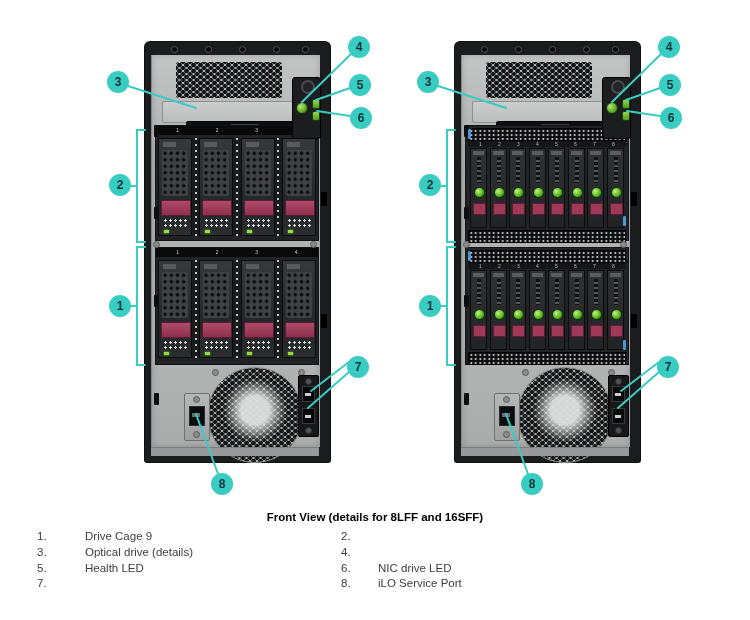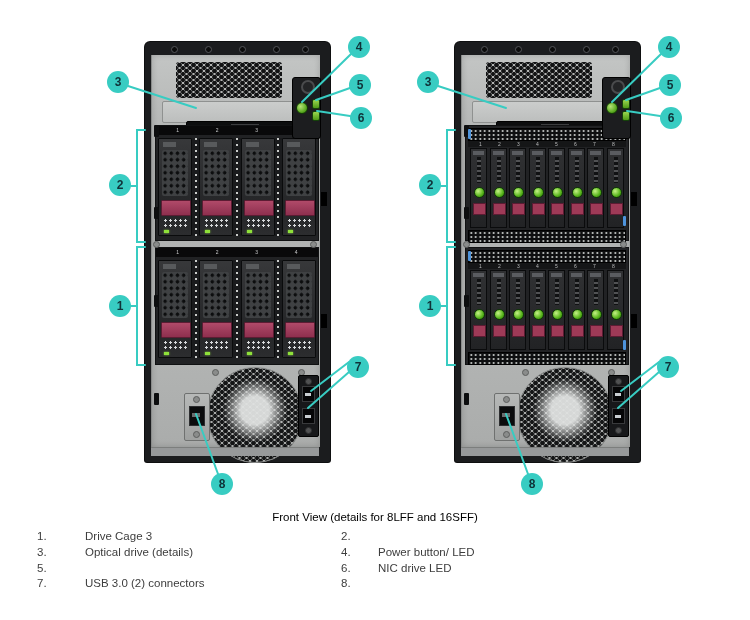--- a/index.html
+++ b/index.html
@@ -110,21 +110,21 @@
   .slot{position:absolute;left:2px;width:5px;height:12px;background:#0d0e0f;border-radius:1px;}
 
   
   .callout{position:absolute;width:22px;height:22px;border-radius:50%;background:#38ccc2;
         color:#0f3238;font-weight:bold;font-size:12px;display:flex;align-items:center;
         justify-content:center;z-index:6;}
   #lines{position:absolute;left:0;top:0;z-index:5;}
 
   
   .caption{position:absolute;left:0;top:511px;width:750px;text-align:center;
-        font-size:11.5px;font-weight:normal;color:#000;}
+        font-size:11.5px;font-weight:bold;color:#000;}
   .legend-col{position:absolute;top:529px;font-size:11.5px;color:#3d3d3d;}
   .legend-col-1{left:37px;} .legend-col-2{left:341px;}
   .legend-row{display:grid;line-height:15.8px;}
   .legend-col-1 .legend-row{grid-template-columns:48px auto;}
   .legend-col-2 .legend-row{grid-template-columns:37px auto;}
 </style>
 </head>
 <body>
 
 <div class="canvas">
@@ -463,49 +463,49 @@
       <path d="M528 474 L506 414" stroke="#38ccc2" stroke-width="2" fill="none" stroke-linecap="round"></path>
       <path d="M455 247 H447 V365 H455 M447 306 H441" stroke="#38ccc2" stroke-width="2" fill="none" stroke-linecap="round"></path>
       <path d="M455 130 H447 V242 H455 M447 186 H441" stroke="#38ccc2" stroke-width="2" fill="none" stroke-linecap="round"></path>
     </svg>
 
   <div class="caption">Front View (details for 8LFF and 16SFF)</div>
 
   <div class="legend-col legend-col-1">
     <div class="legend-row">
       <span>1.</span>
-      <span>Drive Cage 3</span>
+      <span>Drive Cage 9</span>
     </div>
     <div class="legend-row">
       <span>3.</span>
       <span>Optical drive (details)</span>
     </div>
     <div class="legend-row">
       <span>5.</span>
+      <span>Health LED</span>
     </div>
     <div class="legend-row">
       <span>7.</span>
-      <span>USB 3.0 (2) connectors</span>
     </div>
   </div>
 
   <div class="legend-col legend-col-2">
     <div class="legend-row">
       <span>2.</span>
     </div>
     <div class="legend-row">
       <span>4.</span>
-      <span>Power button/ LED</span>
     </div>
     <div class="legend-row">
       <span>6.</span>
       <span>NIC drive LED</span>
     </div>
     <div class="legend-row">
       <span>8.</span>
+      <span>iLO Service Port</span>
     </div>
   </div>
 
 <div class="callout" style="left: 107px; top: 71px;">3</div>
     <div class="callout" style="left: 348px; top: 36px;">4</div>
     <div class="callout" style="left: 349px; top: 74px;">5</div>
     <div class="callout" style="left: 350px; top: 107px;">6</div>
     <div class="callout" style="left: 109px; top: 174px;">2</div>
     <div class="callout" style="left: 109px; top: 295px;">1</div>
     <div class="callout" style="left: 347px; top: 356px;">7</div>

